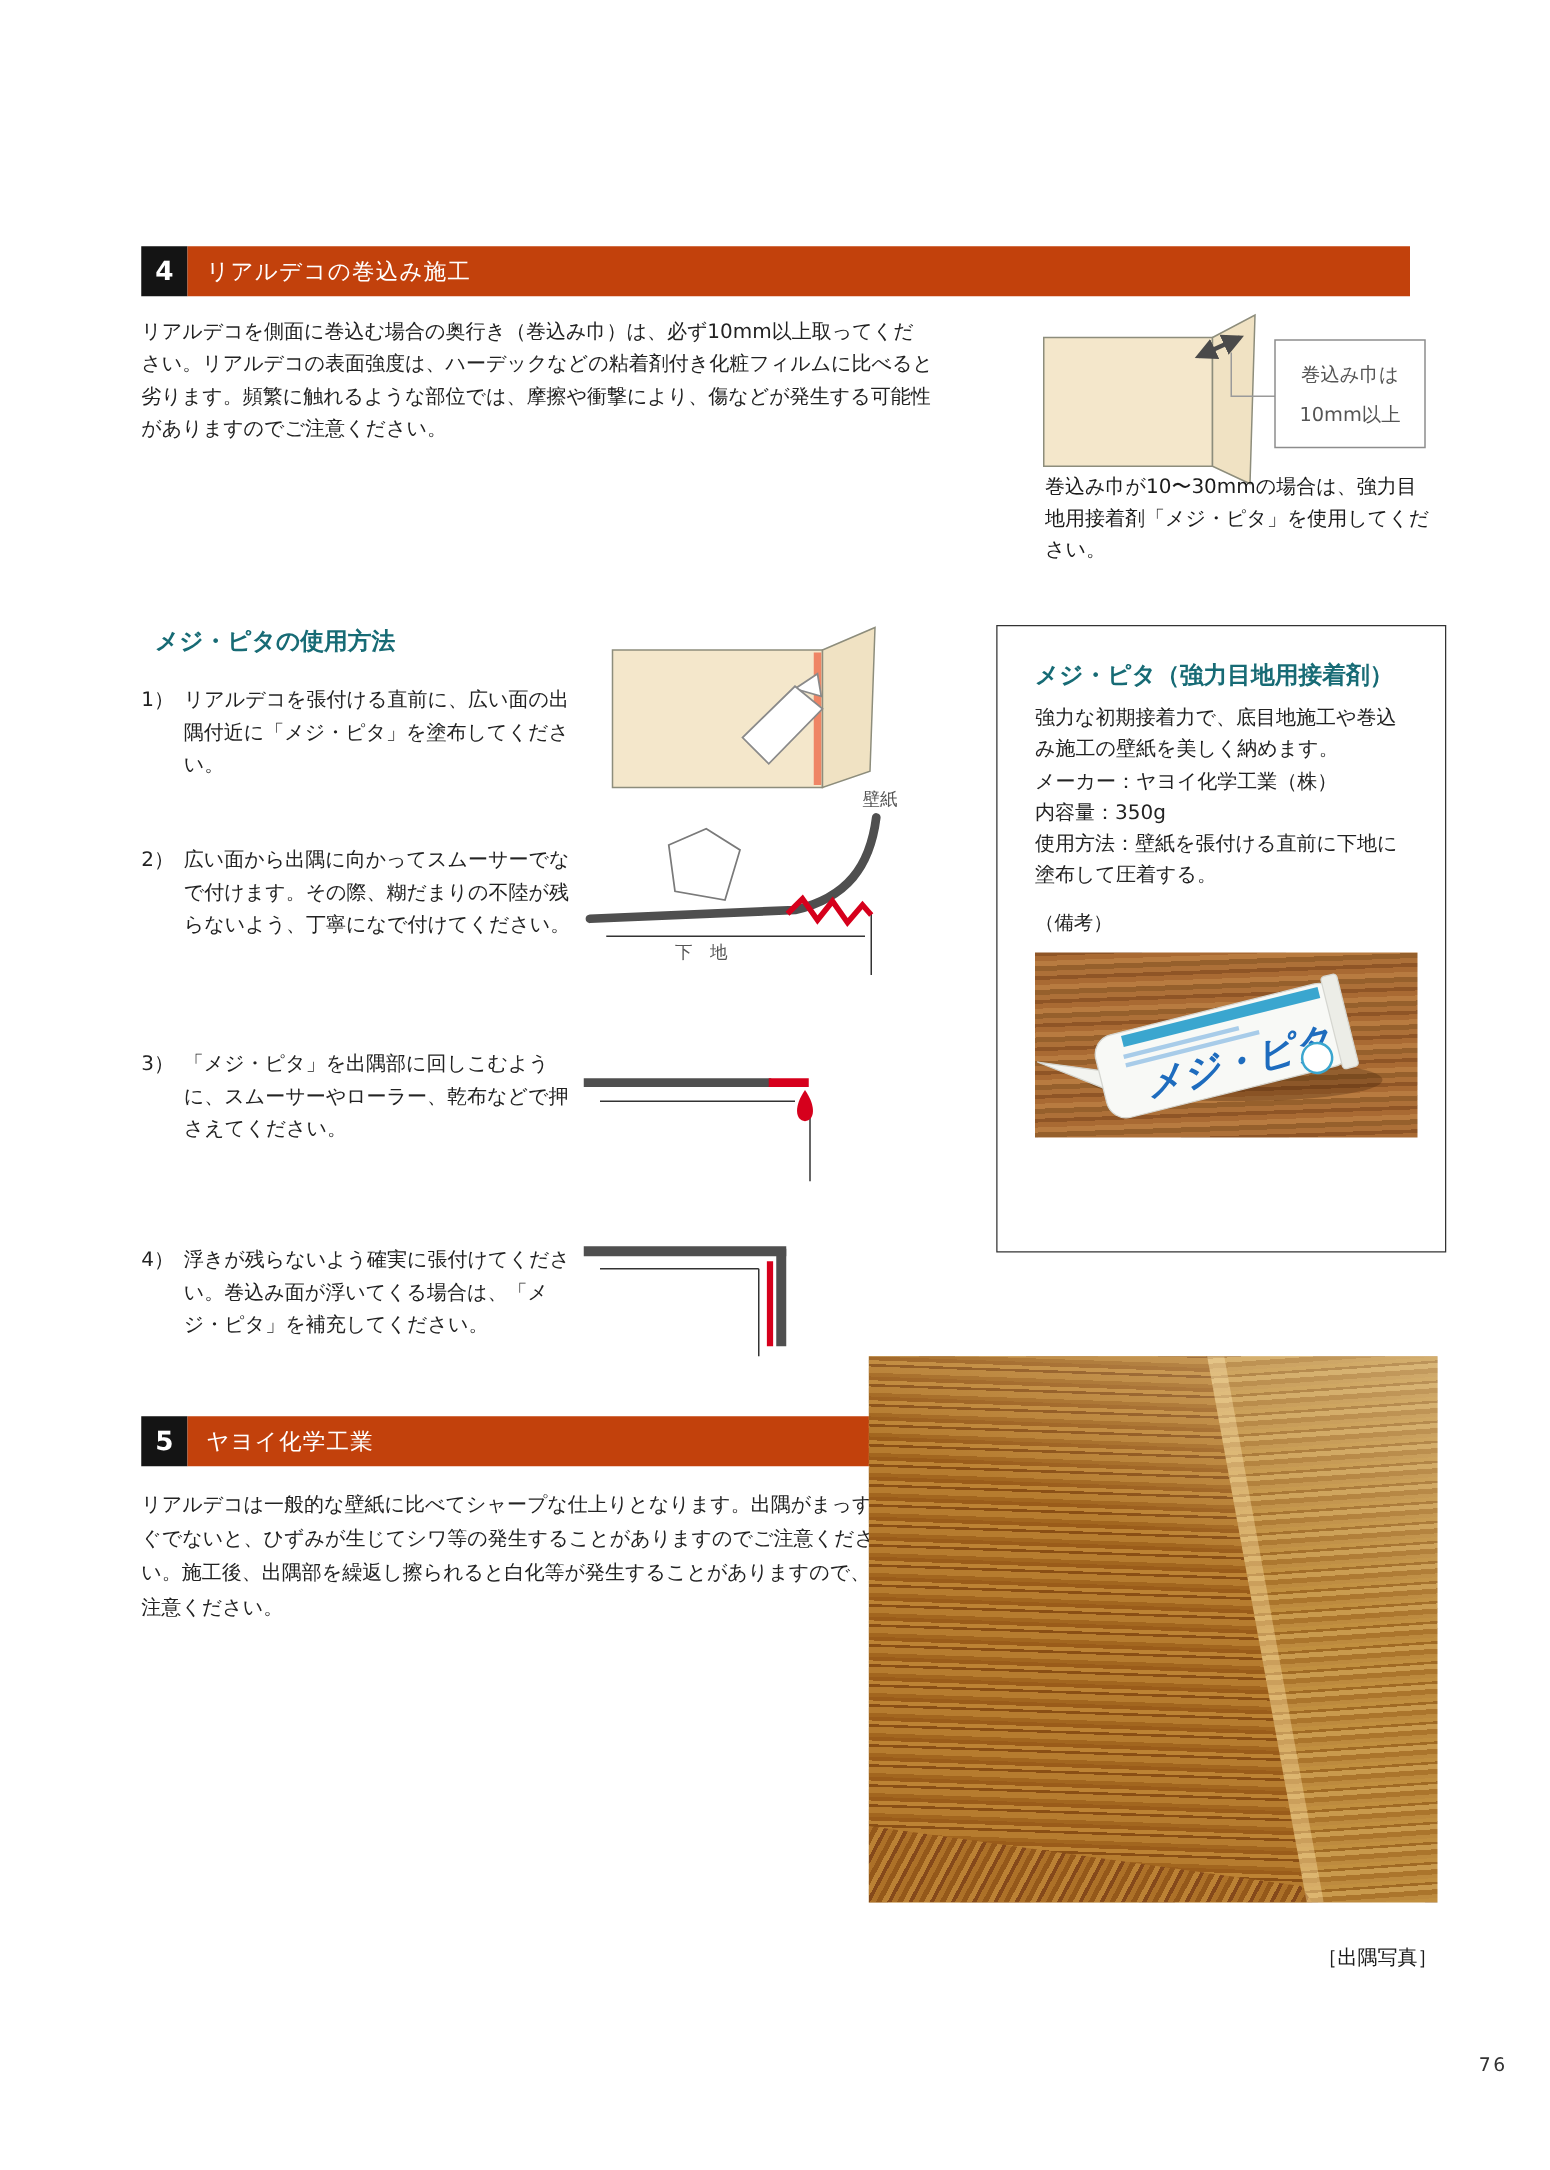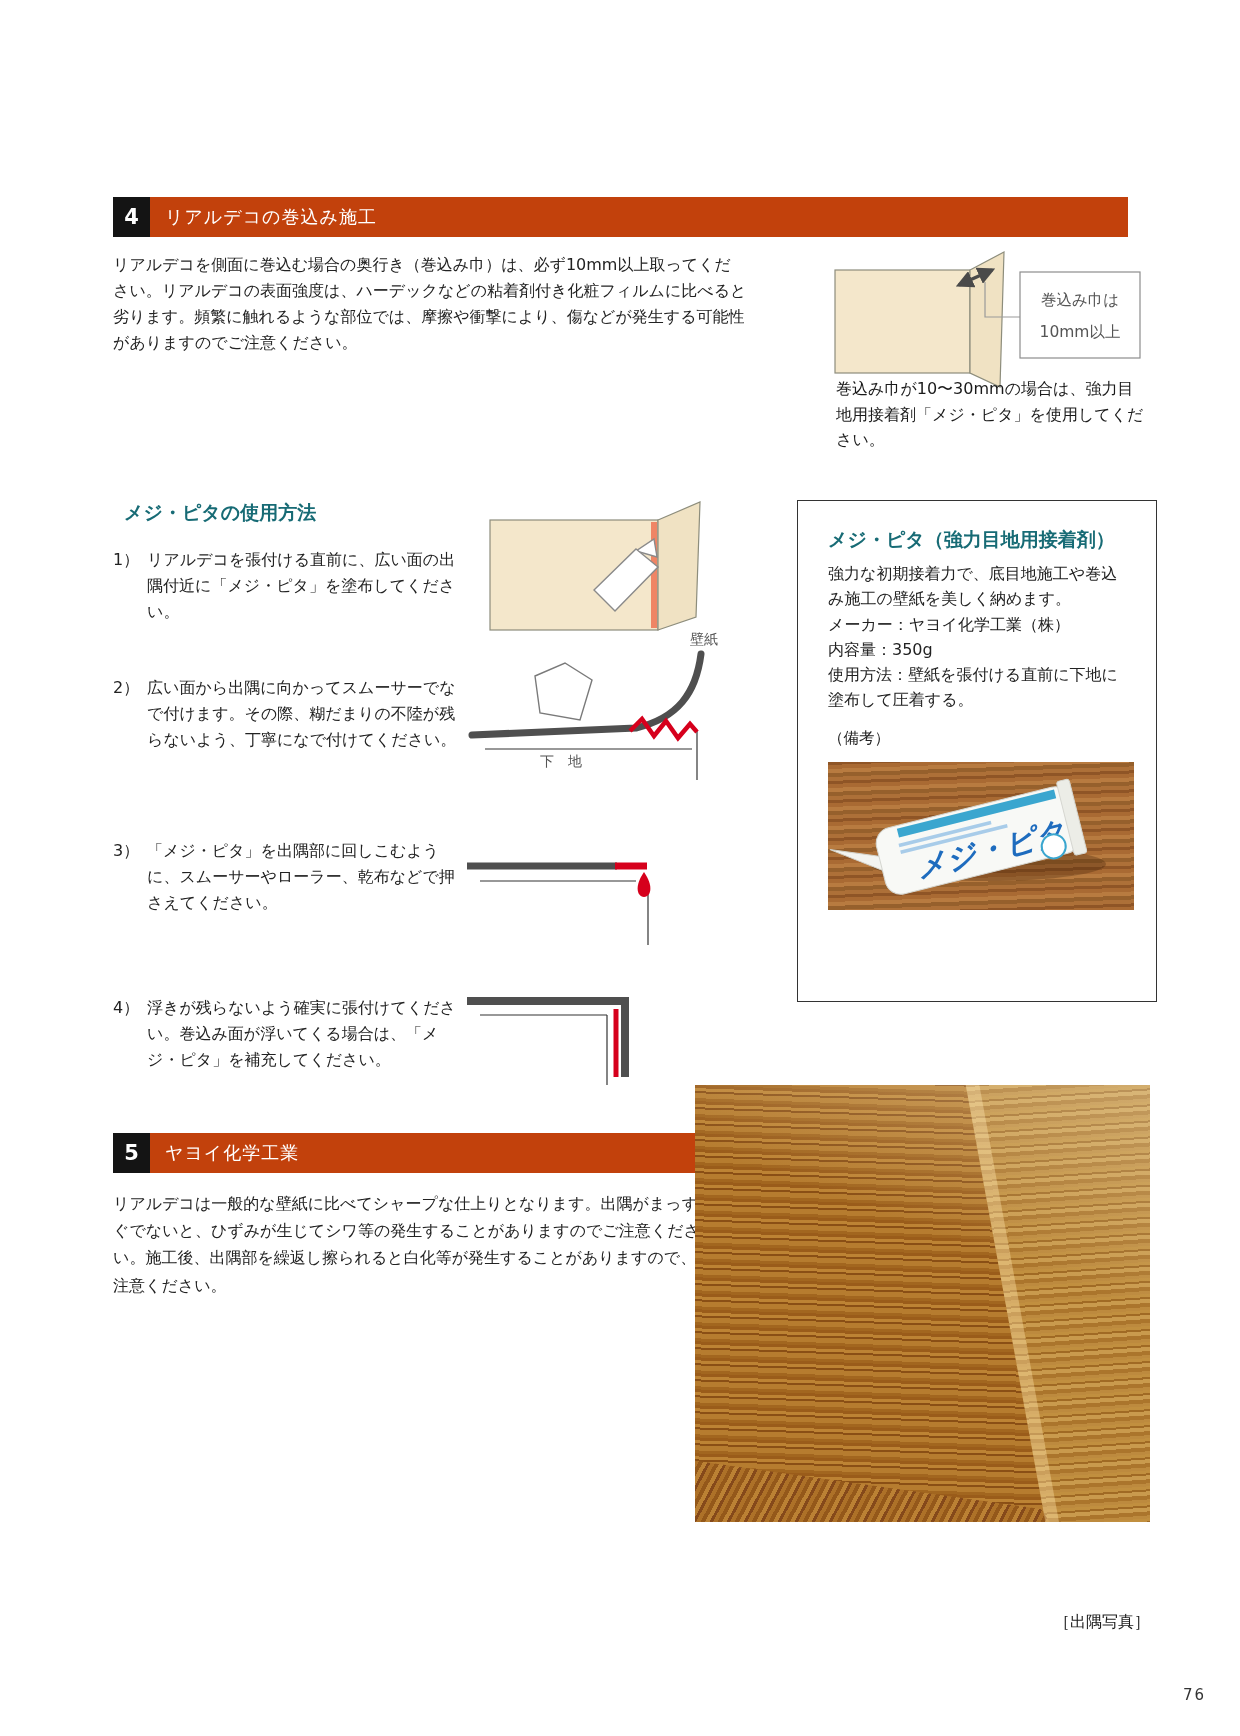--- a/index.html
+++ b/index.html
@@ -70,23 +70,23 @@
     clip-path:polygon(0 0, 59.5% 0, 77% 100%, 0 100%); }
   .cp-bottom { position:absolute; inset:0;
     background:repeating-linear-gradient(118deg,
       #94581a 0 4px, #bb8134 4px 8px, #85491a 8px 11px, #ad7128 11px 15px);
     clip-path:polygon(0 86%, 76% 97%, 78% 100%, 0 100%); }
   .cp-edge { position:absolute; inset:0; background:rgba(255,230,170,0.38);
     clip-path:polygon(59.5% 0, 62.5% 0, 80% 100%, 77% 100%); }
   .cp-glare { position:absolute; inset:0;
     background:linear-gradient(200deg, rgba(255,248,220,0.30), rgba(255,248,220,0) 38%); }
 
-  .photo-caption { position:absolute; left:695px; top:1612px; width:455px;
+  .photo-caption { position:absolute; left:695px; top:1556px; width:455px;
                    text-align:right; font-size:16px; color:#1a1a1a; }
-  .page-num { position:absolute; left:1183px; top:1686px; font-size:15px; color:#333;
+  .page-num { position:absolute; left:1183px; top:1643px; font-size:15px; color:#333;
               letter-spacing:2px; }
 
   .svg-label { font-size:14px; fill:#555; font-family:"DejaVu Sans","Liberation Sans",sans-serif; }
 </style>
 </head>
 <body>
 
 <div class="page">
 
   <div class="sec-header sec4">

